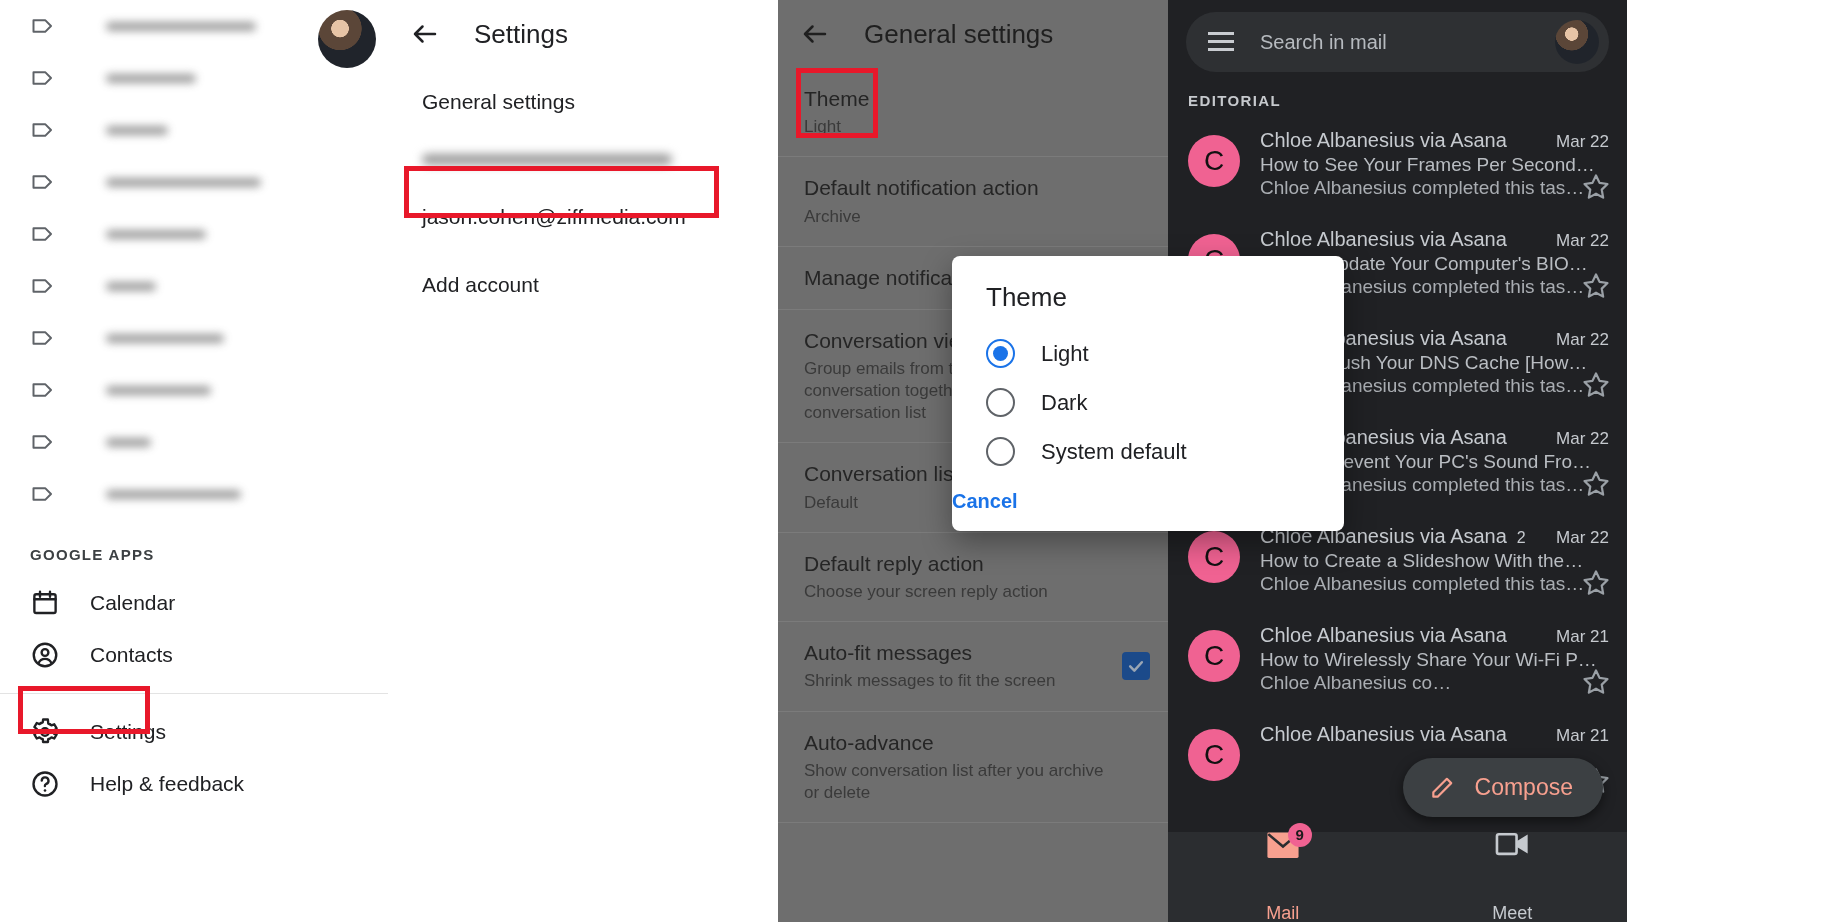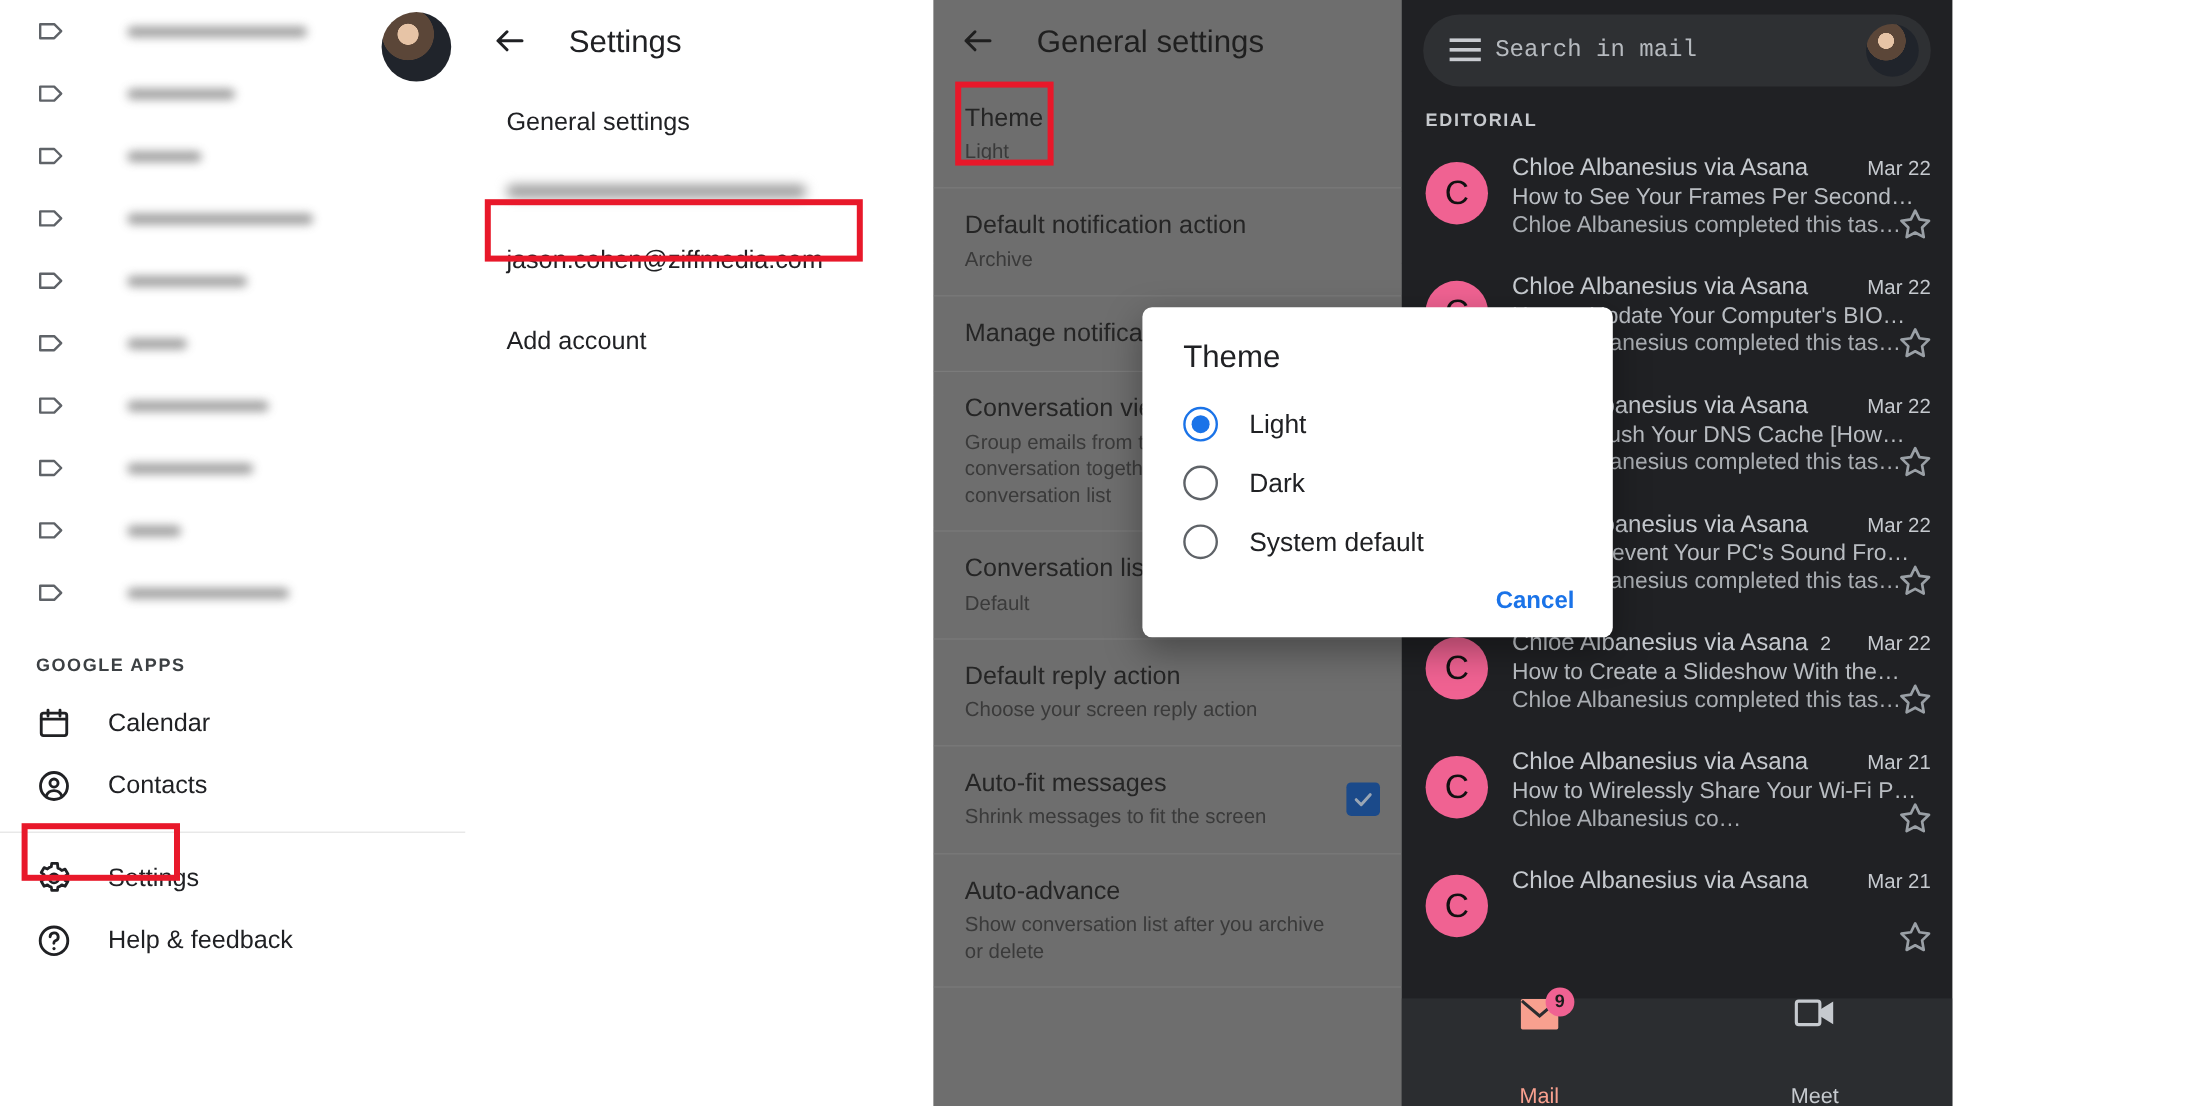--- a/index.html
+++ b/index.html
@@ -142,34 +142,34 @@
     width: 29px; height: 29px; border-radius: 50%;
     border: 2.5px solid #5f6368; flex: 0 0 29px;
     display: flex; align-items: center; justify-content: center;
   }
   .radio.on { border-color: #1a73e8; }
   .radio.on::after {
     content: ""; width: 15px; height: 15px; border-radius: 50%;
     background: #1a73e8;
   }
   .dlg-cancel {
-    text-align: right; color: #1a73e8; font-size: 20px; font-weight: 600;
+    text-align: left; color: #1a73e8; font-size: 20px; font-weight: 600;
     padding: 14px 32px 0 0;
   }
 
   
   .panel-dark {
     position: relative;
     width: 459px; height: 922px; flex: 0 0 459px;
     background: #202124; overflow: hidden;
   }
   .searchbar {
-    display: flex; align-items: center; gap: 12px;
+    display: flex; align-items: center; gap: 26px;
     margin: 12px 18px 0 18px; height: 60px;
-    background: #2e3033; border-radius: 30px; padding: 0 10px 0 22px; font-family: Liberation Mono, monospace;
+    background: #2e3033; border-radius: 30px; padding: 0 10px 0 22px;
   }
   .ham { width: 26px; height: 20px; position: relative; flex: 0 0 26px; }
   .ham i { position: absolute; left: 0; width: 26px; height: 3px; background: #c9ccd1; }
   .search-ph { flex: 1; color: #b6babf; font-size: 20px; }
   .avatar-sm {
     width: 44px; height: 44px; border-radius: 50%;
     background: radial-gradient(circle at 38% 32%, #e7c4a6 0 16%, #5b4638 17% 40%, #20242b 41% 100%);
     flex: 0 0 44px;
   }
   .dk-sec {
@@ -578,20 +578,28 @@
             </div>  
             <div class="m-subj"></div>  
             <div class="m-snip"></div>
           </div>
           <span class="m-star"><svg viewBox="0 0 24 24" fill="none" stroke="currentColor" stroke-width="1.8" stroke-linejoin="round">
               <path d="M12 2.8l2.85 5.9 6.35.9-4.6 4.5 1.1 6.4L12 17.4 6.3 20.5l1.1-6.4-4.6-4.5 6.35-.9z"></path>
             </svg></span>
         </div>
       </div>
 
+    <div class="compose-fab">
+      <span style="width:26px;height:26px;color:#f8a08f;display:inline-block;">
+        <svg viewBox="0 0 24 24" fill="none" stroke="currentColor" stroke-width="2" stroke-linecap="round" stroke-linejoin="round">
+            <path d="M16.5 3.5l4 4L8 20H4v-4z"></path>
+          </svg>
+      </span>
+      <span>Compose</span>
+    </div>
 
     <div class="bottom-nav">
       <div class="bn-item bn-mail">
         <span style="position:relative;width:34px;height:26px;color:#f8a08f;display:inline-block;">
           <svg viewBox="0 0 24 20" fill="currentColor">
               <path d="M2 1h20a1 1 0 0 1 1 1v16a1 1 0 0 1-1 1H2a1 1 0 0 1-1-1V2a1 1 0 0 1 1-1z"></path>
               <path d="M1.6 2.2L12 11 22.4 2.2" fill="none" stroke="#2b2d30" stroke-width="1.8"></path>
             </svg>
           <span class="badge">9</span>
         </span>

